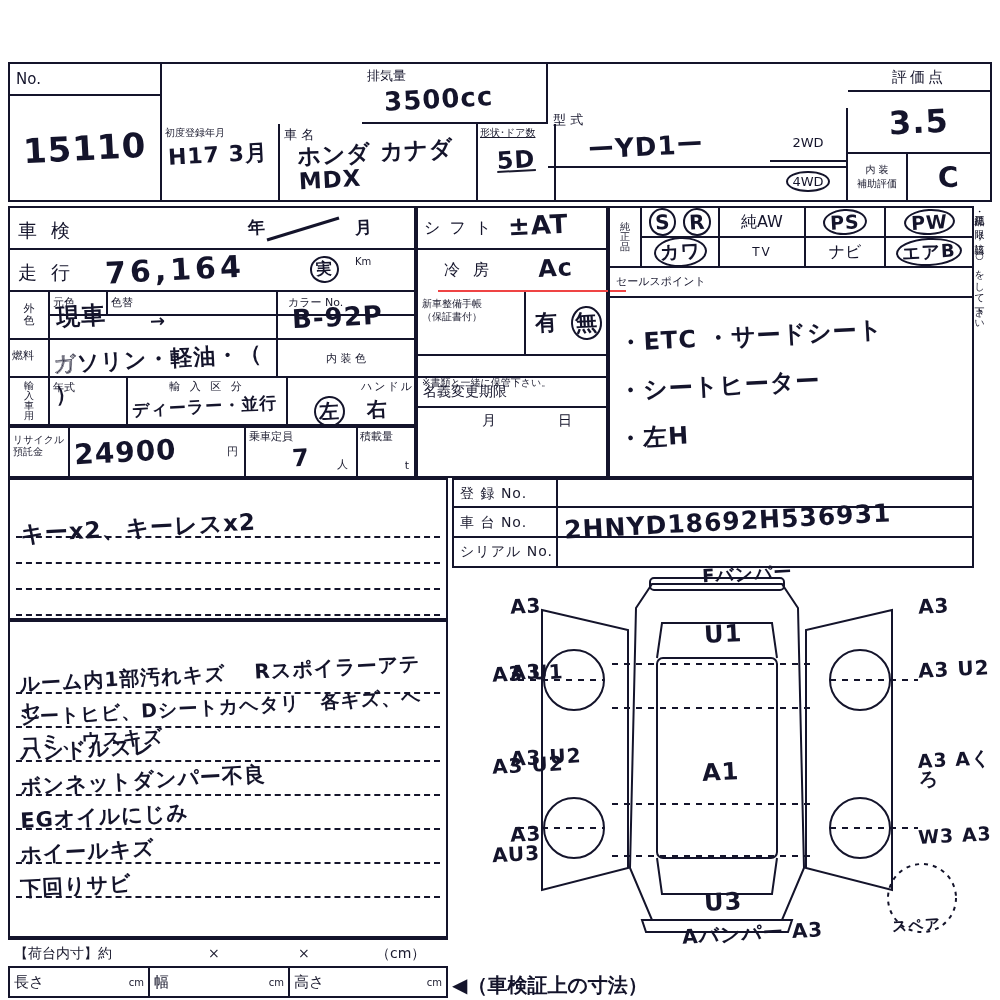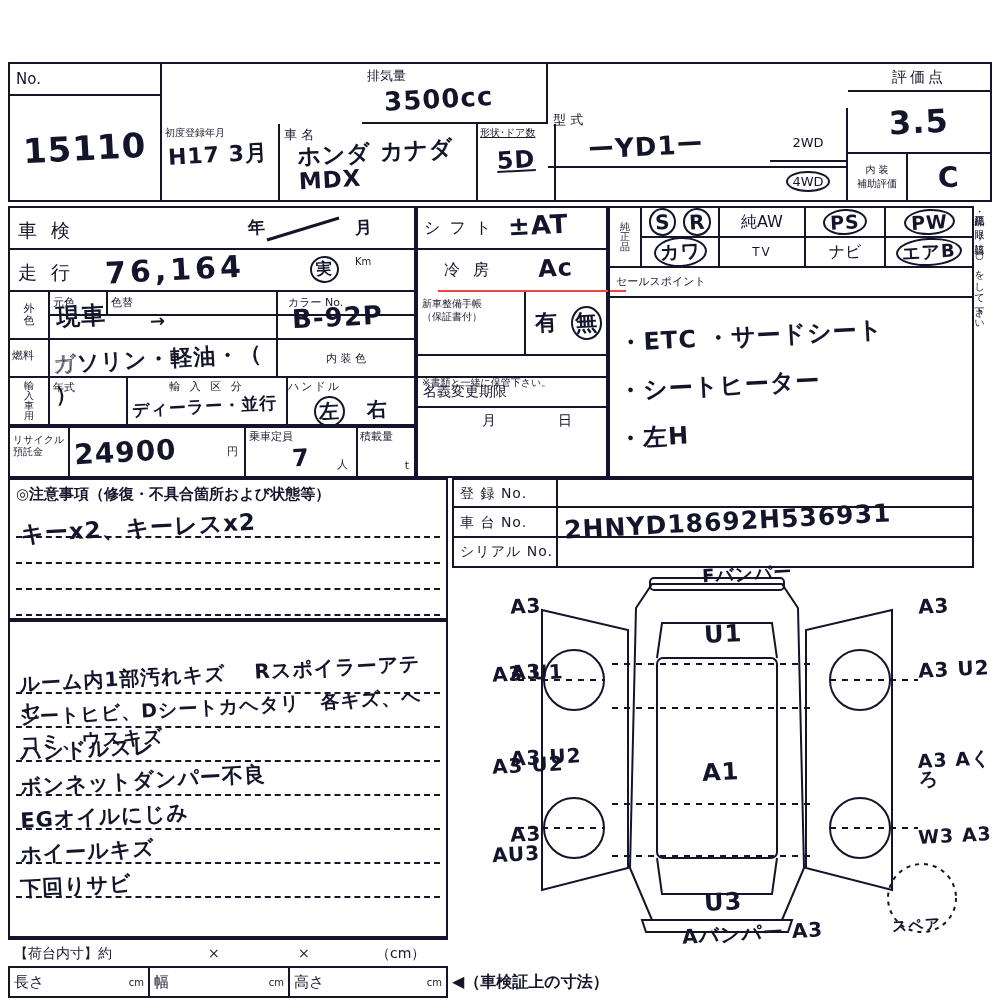--- a/index.html
+++ b/index.html
@@ -134,21 +134,21 @@
 用</div>
   </div>
   <div class="bx" style="left:50px;top:378px;width:78px;height:46px;border-right:2px solid #14142b;">
     <div class="sm" style="padding:2px 0 0 3px;">年式</div>
   </div>
   <div class="bx" style="left:128px;top:378px;width:160px;height:46px;border-right:2px solid #14142b;">
     <div class="sm" style="text-align:center;padding-top:1px;letter-spacing:3px;">輸 入 区 分</div>
     <div class="hw" style="font-size:17px;padding-left:4px;margin-top:1px;">ディーラー・並行</div>
   </div>
   <div class="bx" style="left:288px;top:378px;width:126px;height:46px;">
-    <div class="sm" style="text-align:left;padding-top:1px;letter-spacing:2px;">ハンドル</div>
+    <div class="sm" style="text-align:right;padding-top:1px;letter-spacing:2px;">ハンドル</div>
     <div style="display:flex;justify-content:center;gap:22px;margin-top:2px;">
       <div class="hw" style="font-size:20px;border:2px solid #14142b;border-radius:50%;padding:0 3px;">左</div>
       <div class="hw" style="font-size:20px;">右</div>
     </div>
   </div>
 
   <div class="bx b" style="left:8px;top:426px;width:408px;height:52px;"></div>
   <div class="bx" style="left:10px;top:428px;width:60px;height:48px;border-right:2px solid #14142b;">
     <div class="xs" style="padding:6px 0 0 3px;line-height:1.2;white-space:pre-line;">リサイクル
 預託金</div>
@@ -254,23 +254,20 @@
   </div>
   <div class="bx" style="left:558px;top:508px;width:414px;height:30px;border-bottom:2px solid #14142b;">
     <div class="hw" style="font-size:25px;padding:0 0 0 6px;margin-top:-3px;letter-spacing:1px;">2HNYD18692H536931</div>
   </div>
   <div class="bx" style="left:454px;top:538px;width:104px;height:28px;border-right:2px solid #14142b;">
     <div class="sm" style="padding:5px 0 0 6px;font-size:14px;letter-spacing:1px;">シリアル No.</div>
   </div>
   <div class="bx" style="left:558px;top:538px;width:414px;height:28px;"></div>
 
   <div class="bx b" style="left:8px;top:478px;width:440px;height:142px;"></div>
-  <div class="bx" style="left:10px;top:480px;width:436px;height:30px;">
-    <div class="lbl" style="padding:5px 0 0 6px;font-size:15px;font-weight:600;">◎注意事項（修復・不具合箇所および状態等）</div>
-  </div>
   <div class="bx" style="left:16px;top:512px;width:424px;height:26px;border-bottom:2px dashed #14142b;">
     <div class="hw" style="font-size:23px;margin-top:-4px;padding-left:4px;">キーx2、キーレスx2</div>
   </div>
   <div class="bx dash" style="left:16px;top:538px;width:424px;height:26px;"></div>
   <div class="bx dash" style="left:16px;top:564px;width:424px;height:26px;"></div>
   <div class="bx dash" style="left:16px;top:590px;width:424px;height:26px;"></div>
 
   <div class="bx b" style="left:8px;top:620px;width:440px;height:318px;"></div>
   <div class="bx" style="left:16px;top:660px;width:424px;height:34px;border-bottom:2px dashed #14142b;">
     <div class="hw" style="font-size:20px;padding-left:4px;">ルーム内1部汚れキズ　 Rスポイラーアテセ</div>
@@ -367,15 +364,15 @@
     <div class="xs" style="position:absolute;right:4px;top:9px;">cm</div>
   </div>
   <div class="bx" style="left:150px;top:968px;width:140px;height:28px;border-right:2px solid #14142b;">
     <div class="sm" style="position:absolute;left:4px;top:5px;font-size:15px;">幅</div>
     <div class="xs" style="position:absolute;right:4px;top:9px;">cm</div>
   </div>
   <div class="bx" style="left:290px;top:968px;width:156px;height:28px;">
     <div class="sm" style="position:absolute;left:4px;top:5px;font-size:15px;">高さ</div>
     <div class="xs" style="position:absolute;right:4px;top:9px;">cm</div>
   </div>
-  <div class="lbl" style="position:absolute;left:452px;top:972px;font-size:16px;font-weight:600;">◀（車検証上の寸法）</div>
+  <div class="lbl" style="position:absolute;left:452px;top:972px;font-size:20px;font-weight:600;">◀（車検証上の寸法）</div>
 
 </div>
 
 </body></html>

